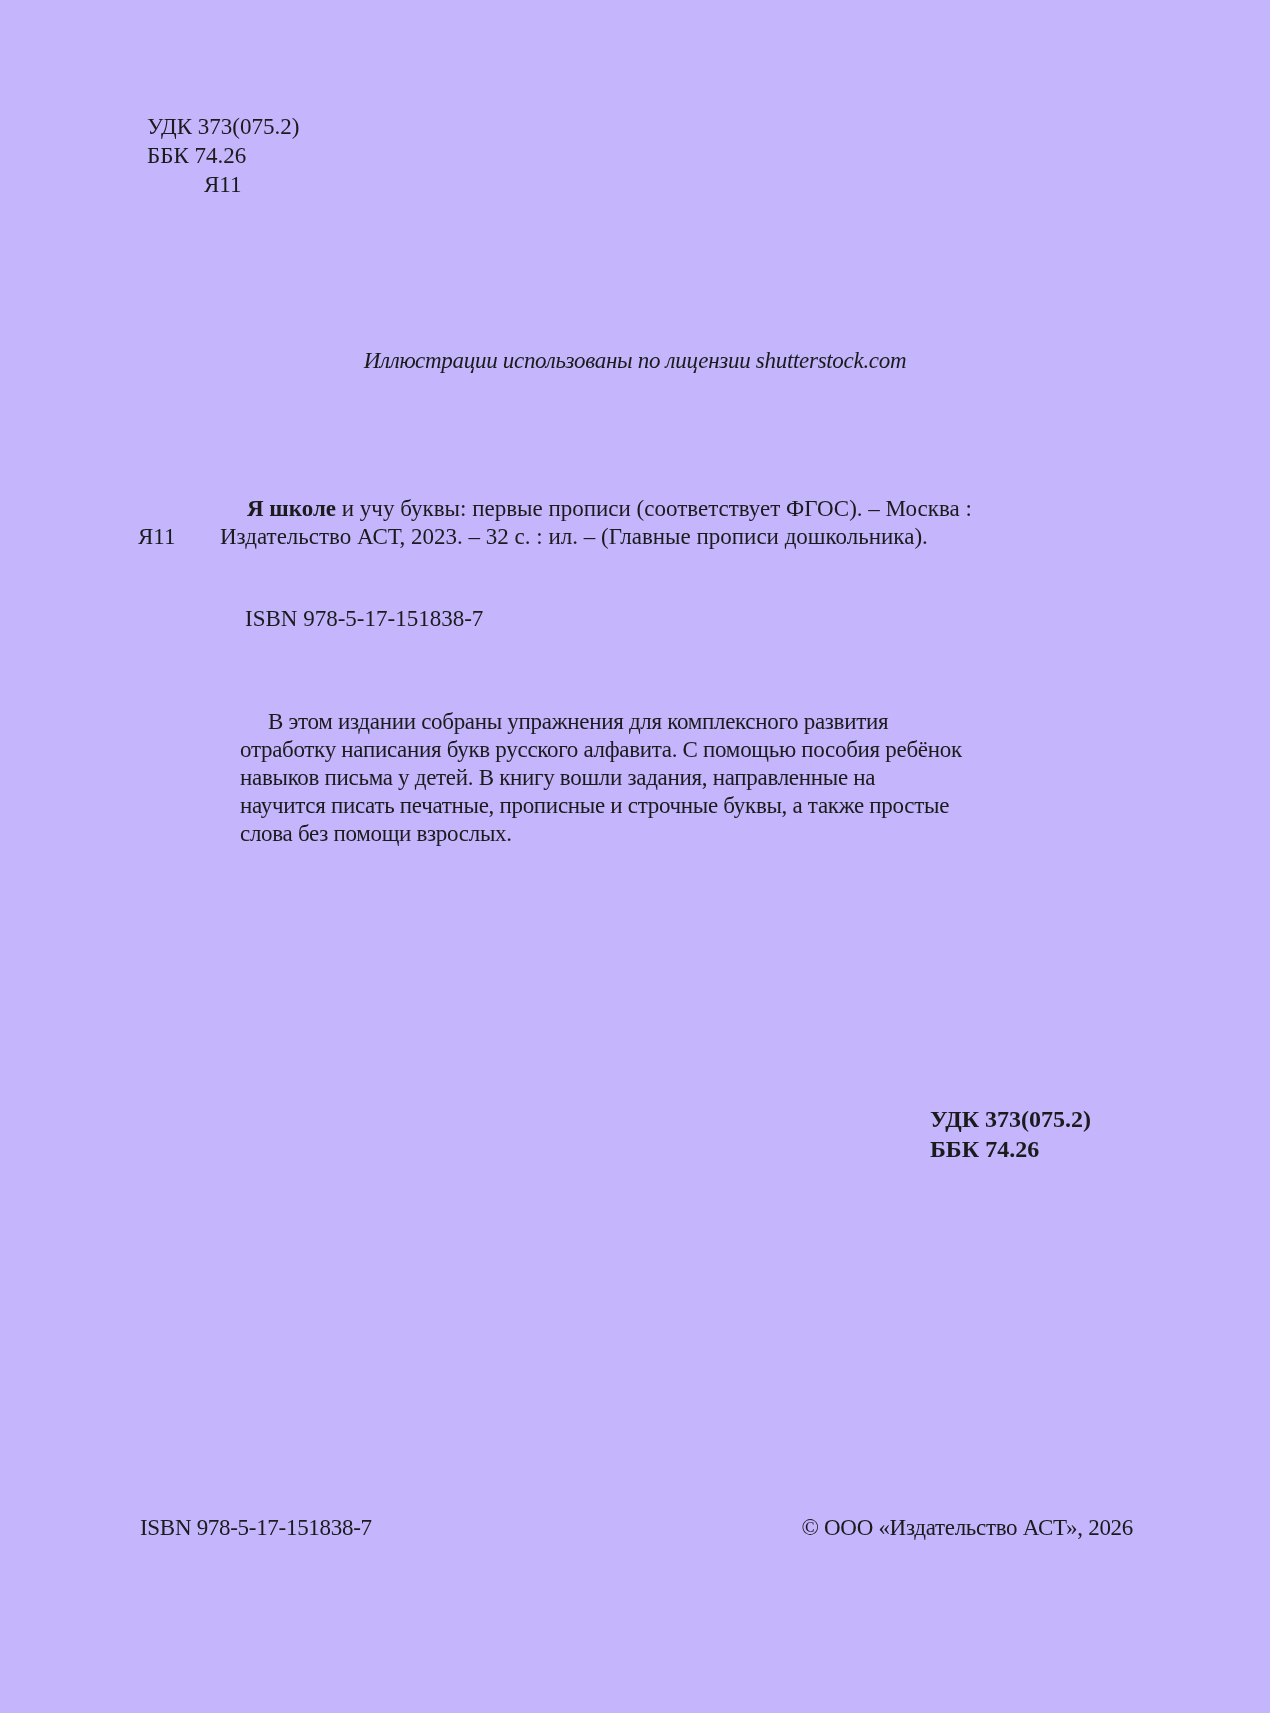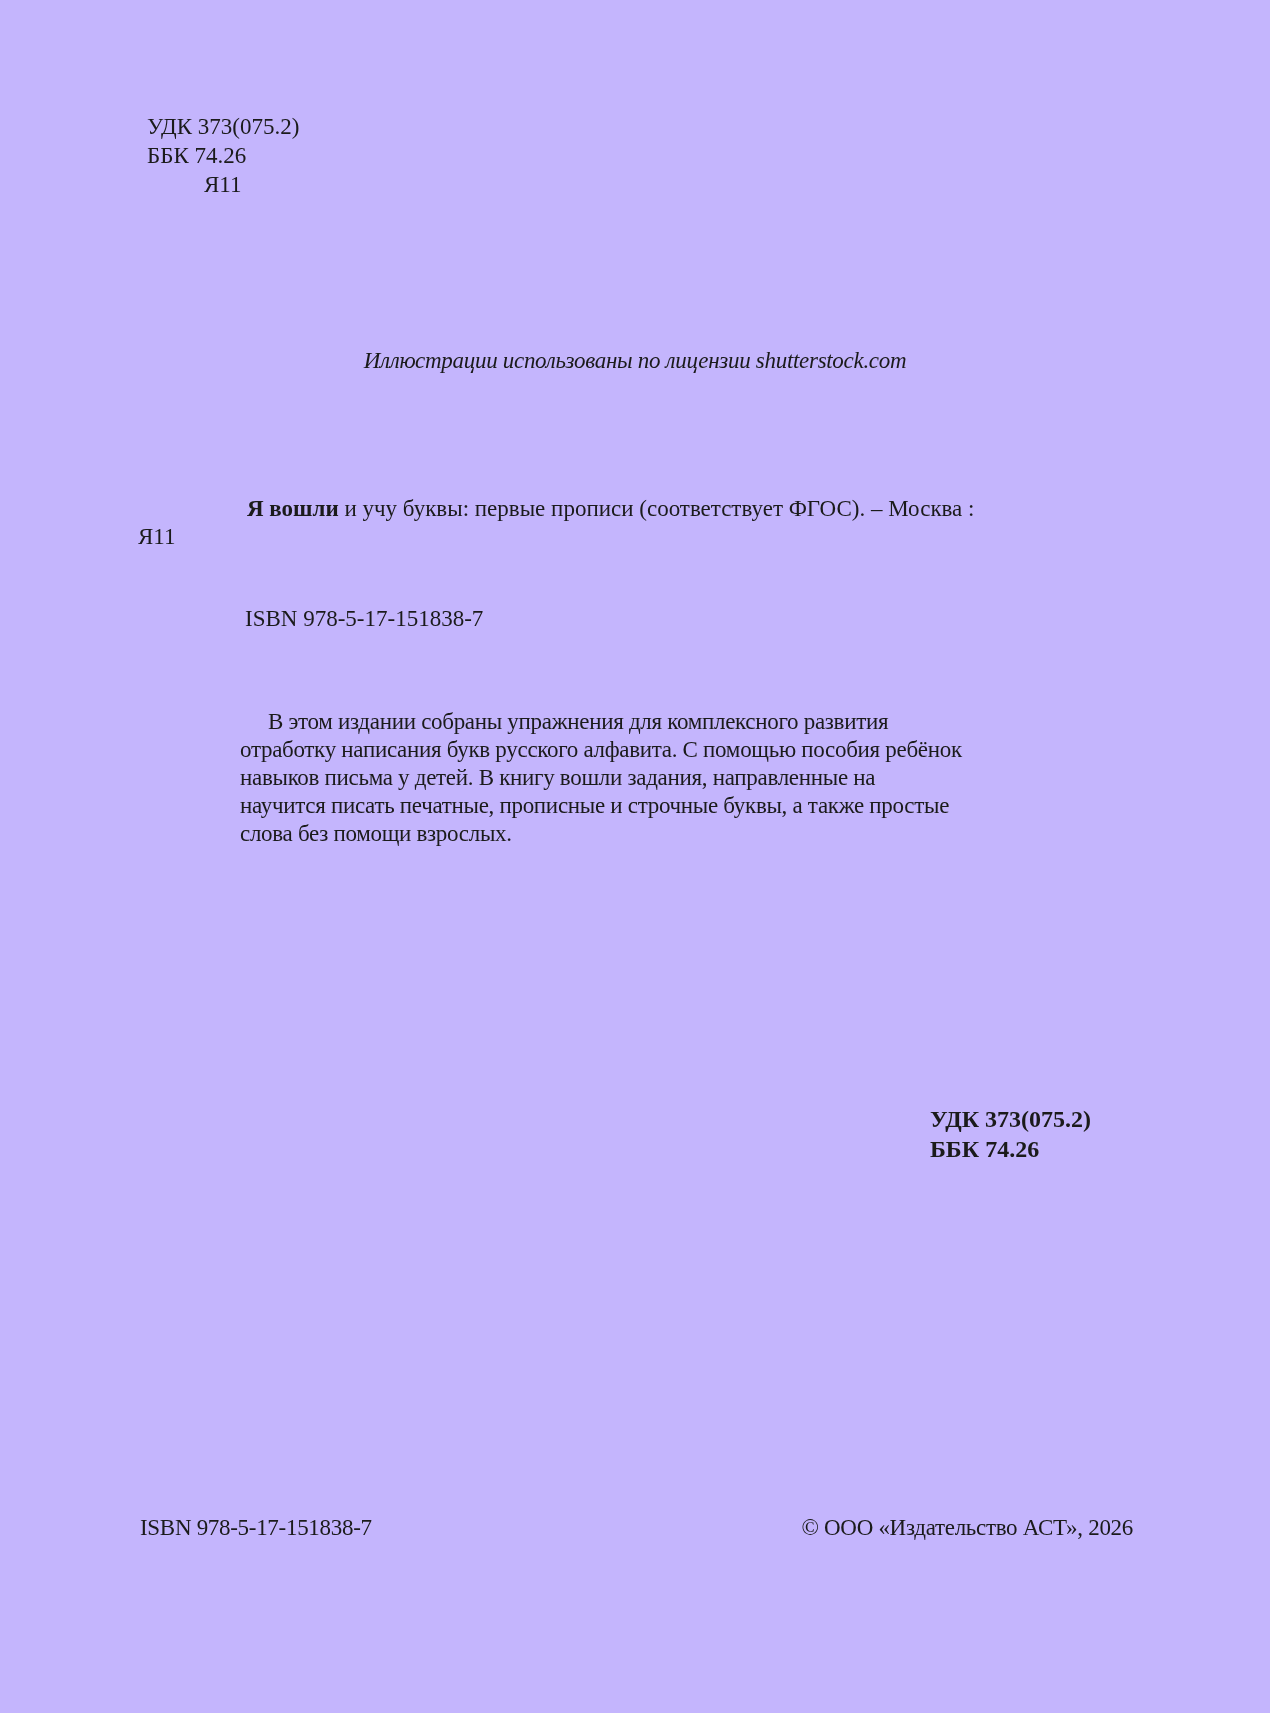--- a/index.html
+++ b/index.html
@@ -103,24 +103,25 @@
 <div class="page">
 
   <div class="header-codes">
     <div>УДК 373(075.2)</div>
     <div>ББК 74.26</div>
     <div class="sign">Я11</div>
   </div>
 
   <div class="license-note">Иллюстрации использованы по лицензии shutterstock.com</div>
 
-  <div class="bib-line1"><span class="bold">Я вошли</span><span> и учу буквы: первые прописи (соответствует ФГОС). – Москва :</span></div>
+  <div class="bib-line1"><span class="bold">Я школе</span><span> и учу буквы: первые прописи (соответствует ФГОС). – Москва :</span></div>
 
   <div class="bib-code">Я11</div>
 
+  <div class="bib-line2">Издательство АСТ, 2023. – 32 с. : ил. – (Главные прописи дошкольника).</div>
 
   <div class="isbn-top">ISBN 978-5-17-151838-7</div>
 
   <div class="annotation">
     <div>
       <div class="line first-line">В этом издании собраны упражнения для комплексного развития</div>
       <div class="line">отработку написания букв русского алфавита. С помощью пособия ребёнок</div>
       <div class="line">навыков письма у детей. В книгу вошли задания, направленные на</div>
       <div class="line">научится писать печатные, прописные и строчные буквы, а также простые</div>
       <div class="line">слова без помощи взрослых.</div>

